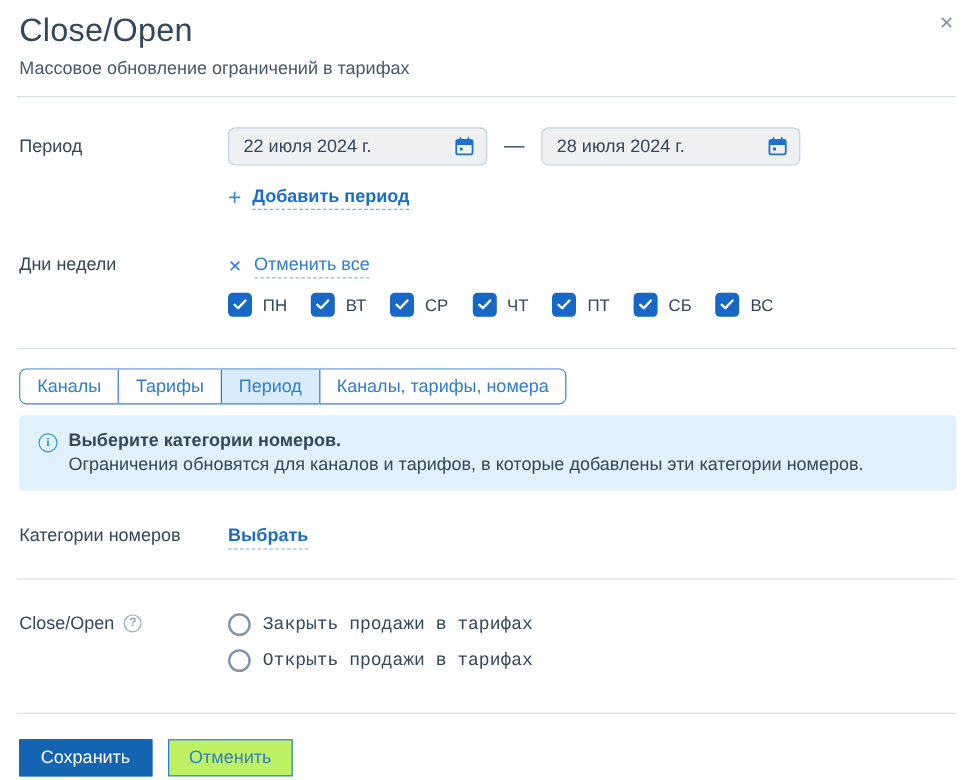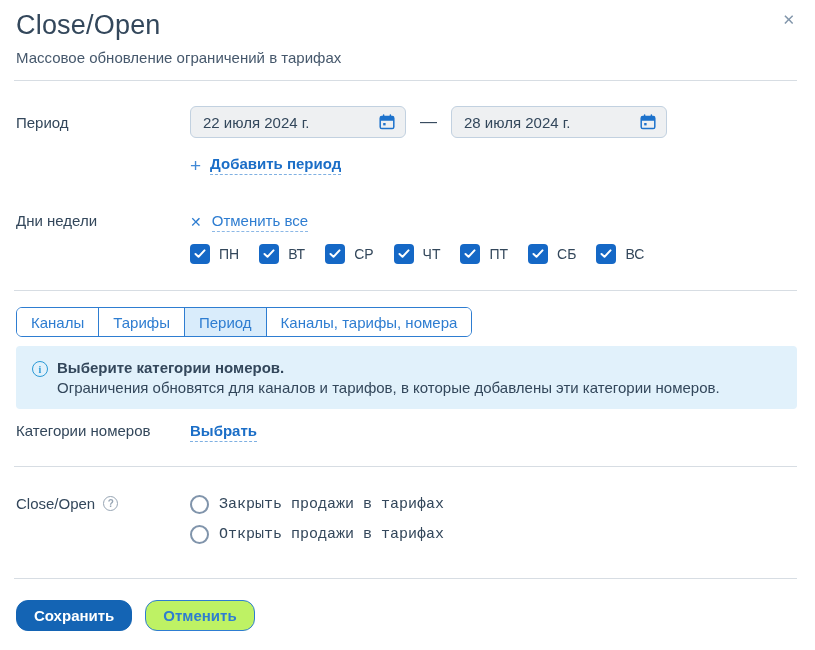--- a/index.html
+++ b/index.html
@@ -86,45 +86,44 @@
   .info-icon {
     width: 16px; height: 16px; flex: 0 0 16px; border-radius: 50%;
     border: 1.4px solid #2a9ad6; color: #2a9ad6; font-size: 10px; font-weight: 700;
     display: inline-flex; align-items: center; justify-content: center;
     font-family: "Liberation Serif", serif; margin-top: 2px;
   }
   .info-title { font-weight: 700; font-size: 15px; color: #33475b; }
   .info-text { margin-top: 3px; font-size: 15px; color: #33475b; }
 
   
-  .cat-row { margin-top: 13px; align-items: baseline; }
+  .cat-row { margin-top: 29px; align-items: baseline; }
 
   
   .co-row { margin-top: 28px; }
   .co-label { display: flex; align-items: center; gap: 8px; }
   .q-icon {
     width: 15px; height: 15px; border-radius: 50%;
     border: 1.3px solid #97a5b4; color: #97a5b4; font-size: 10px;
     display: inline-flex; align-items: center; justify-content: center; font-weight: 700;
   }
   .radios { display: flex; flex-direction: column; gap: 11px; font-family: Liberation Mono, monospace; }
   .radio-opt { display: flex; align-items: center; gap: 10px; cursor: pointer; }
   .radio {
     width: 19px; height: 19px; border-radius: 50%; background: #fff;
     border: 2px solid #8094ab; flex: 0 0 19px;
   }
   .radio-label { font-size: 15px; color: #33475b; }
 
   
   .footer { margin-top: 21px; display: flex; gap: 13px; }
   .btn {
-    height: 31px; border-radius: 12px; font-size: 15px; padding: 0 17px;
+    height: 31px; border-radius: 0; font-size: 15px; padding: 0 17px;
     display: inline-flex; align-items: center; justify-content: center; cursor: pointer;
     font-family: "Liberation Sans", sans-serif;
-    font-weight: bold;
   }
   .btn-primary { background: #1464b4; color: #ffffff; border: 1px solid #1464b4; }
   .btn-outline { background: #bef264; color: #2e7dd1; border: 1px solid #2e7dd1; }
 </style>
 </head>
 <body>
 
 <div class="modal">
 
   <span class="close-x">✕</span>

